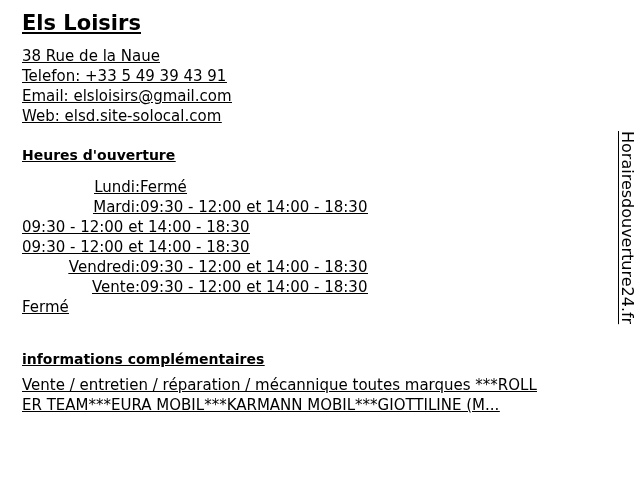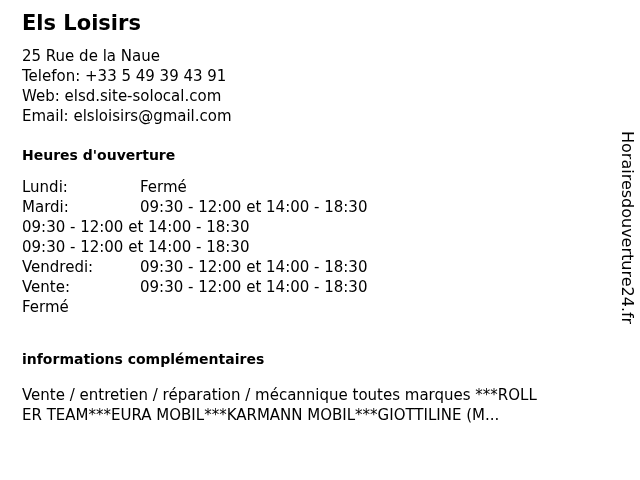--- a/index.html
+++ b/index.html
@@ -1,15 +1,15 @@
 <!DOCTYPE html>
 <html><head>
 <meta charset="utf-8">
 <style>
-  * { box-sizing: border-box; }
+  * { box-sizing: border-box; text-decoration: underline; }
   html, body { margin: 0; padding: 0; }
   body {
     width: 640px;
     height: 480px;
     background: #ffffff;
     color: #000000;
     font-family: "DejaVu Sans", "Liberation Sans", sans-serif;
     position: relative;
     overflow: hidden;
   }
@@ -31,27 +31,28 @@
     font-size: 14px;
     font-weight: 700;
     line-height: 20px;
     margin: 0;
   }
   .hours-title { margin-top: 19px; }
   .hours-table {
     margin-top: 12px;
     font-size: 15px;
     line-height: 20px;
+    text-align: right;
   }
   .hours-row { display: flex; }
   .hours-day { flex: 0 0 118px; width: 118px; }
   .hours-value { white-space: nowrap; }
   .info-title { margin-top: 32px; }
   .info-text {
-    margin-top: 16px;
+    margin-top: 6px;
     font-size: 15px;
     line-height: 20px;
   }
   .info-line { white-space: nowrap; }
   .watermark {
     position: absolute;
     top: 131px;
     right: 3px;
     writing-mode: vertical-rl;
     text-orientation: mixed;
@@ -61,24 +62,24 @@
   }
 </style>
 </head>
 <body>
 
 <div class="content">
 
   <h1 class="business-name">Els Loisirs</h1>
 
   <div class="contact">
-    <div>25 Rue de la Naue</div>
+    <div>38 Rue de la Naue</div>
     <div>Telefon: +33 5 49 39 43 91</div>
+    <div>Email: elsloisirs@gmail.com</div>
     <div>Web: elsd.site-solocal.com</div>
-    <div>Email: elsloisirs@gmail.com</div>
   </div>
 
   <h2 class="section-title hours-title">Heures d'ouverture</h2>
 
   <div class="hours-table">
     <div class="hours-row">
       <div class="hours-day">Lundi:</div>
       <div class="hours-value">Fermé</div>
     </div>
     <div class="hours-row">

